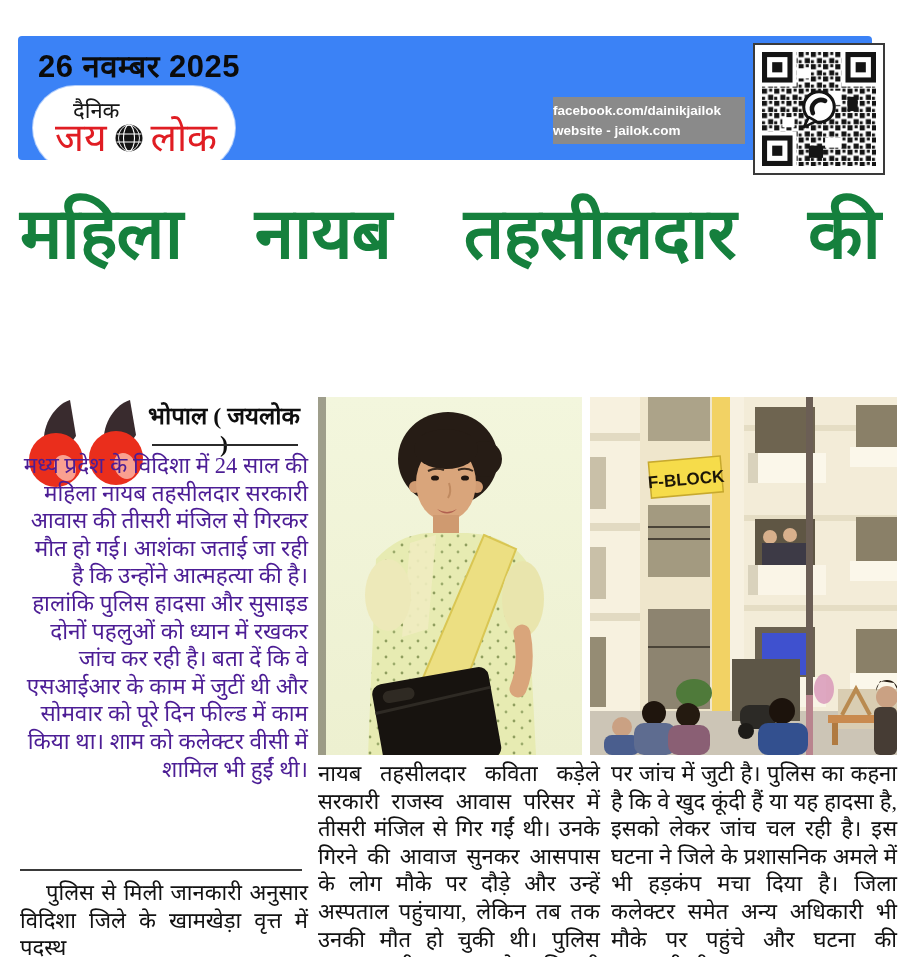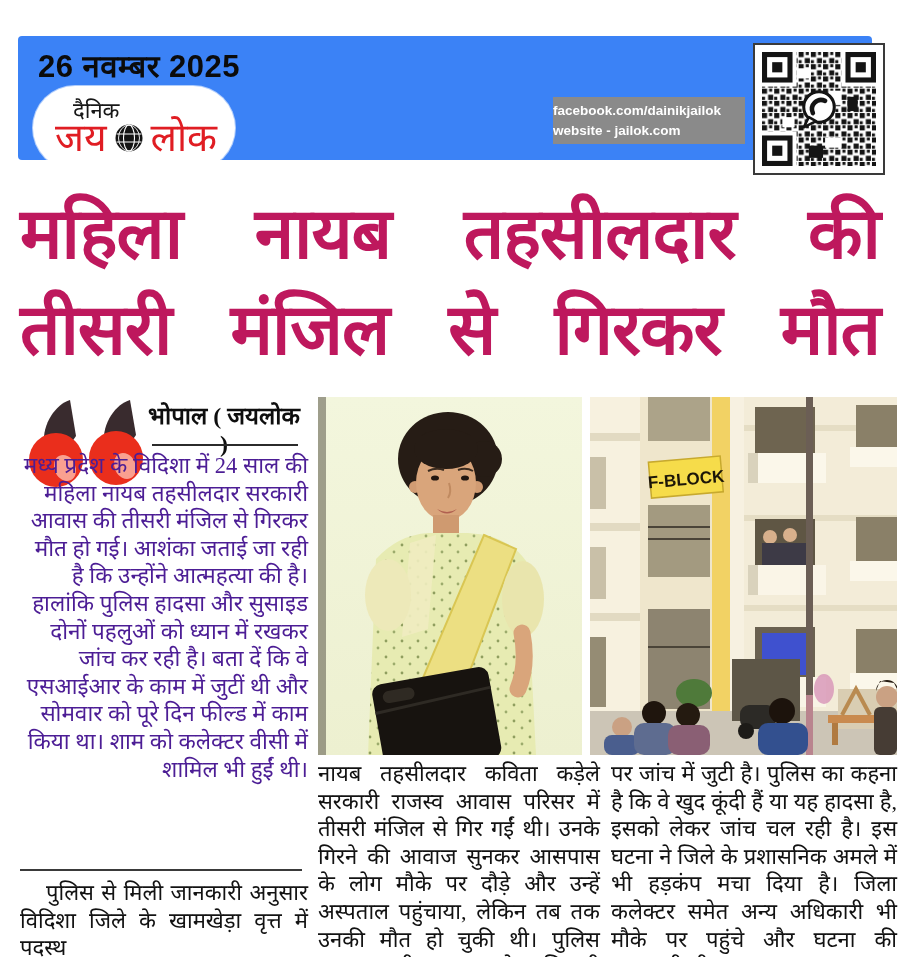--- a/index.html
+++ b/index.html
@@ -18,21 +18,21 @@
   .logo-word{font-family:"Liberation Sans","DejaVu Sans",sans-serif;font-weight:400;font-size:39px;color:#e01d23;line-height:1;}
   .social-box{position:absolute;left:535px;top:21px;width:192px;height:47px;background:#8a8a8a;
               display:flex;flex-direction:column;align-items:flex-start;justify-content:center;
               font-family:"Liberation Sans","DejaVu Sans",sans-serif;font-weight:700;font-size:13.5px;color:#ffffff;line-height:1.45;margin-top:40px;}
   .scan-text{position:absolute;left:517px;top:72px;width:228px;text-align:center;
              font-weight:800;font-size:20.5px;color:#0c0c0c;line-height:1.38;}
   .qr-box{position:absolute;left:735px;top:7px;width:132px;height:132px;background:#ffffff;
           border:2px solid #3a3a3a;box-sizing:border-box;display:flex;align-items:center;justify-content:center;}
   
   .headline{position:absolute;left:20px;top:186px;width:860px;}
-  .headline-line{font-weight:800;font-size:71px;line-height:96px;color:#be185d;
+  .headline-line{font-weight:800;font-size:71px;line-height:96px;color:#15803d;
                  text-align:justify;text-align-last:justify;letter-spacing:-1px;white-space:nowrap;
                  font-family:"Liberation Serif","DejaVu Serif",serif;}
   
   .quote-icon{position:absolute;left:24px;top:398px;width:120px;height:90px;}
   .byline{position:absolute;left:148px;top:398px;width:152px;text-align:center;
           font-weight:700;font-size:24px;color:#0e0e0e;}
   .byline-rule{position:absolute;left:152px;top:444px;width:146px;height:2px;background:#2b2b2b;}
   .col1-p1{position:absolute;left:20px;top:452px;width:288px;font-size:22.5px;line-height:27.6px;
            text-align:right;color:#4c1d95;}
   .col1-rule{position:absolute;left:20px;top:869px;width:282px;height:2px;background:#3a3a3a;}
@@ -119,21 +119,20 @@
           <circle cx="56" cy="54" r="15" fill="#ffffff" stroke="#141414" stroke-width="3"></circle>
           <path d="M46,64 l-5,10 l12,-6 z" fill="#ffffff" stroke="#141414" stroke-width="2.5" stroke-linejoin="round"></path>
           <path d="M50,60 a9,9 0 0 1 12,-12" stroke="#141414" stroke-width="4.5" fill="none" stroke-linecap="round"></path>
         </g>
       </svg>
     </div>
   </div>
 
   <div class="headline">
     <div class="headline-line">महिला नायब तहसीलदार की</div>
-    <div class="headline-line">तीसरी मंजिल से गिरकर मौत</div>
   </div>
 
   <div class="quote-icon">
     <svg width="120" height="90" viewBox="0 0 120 90">
       <g transform="translate(30,46)">
         <path d="M16,-44 C2,-40 -12,-20 -10,0 C-9,10 -4,16 4,18 L22,-8 Z" fill="#392b2e"></path>
         <circle cx="2" cy="16" r="27" fill="#ea2e1c"></circle>
         <ellipse cx="11" cy="24" rx="10.5" ry="13.5" fill="#f9a090" transform="rotate(-24 11 24)"></ellipse>
       </g>
       <g transform="translate(90,42)">

